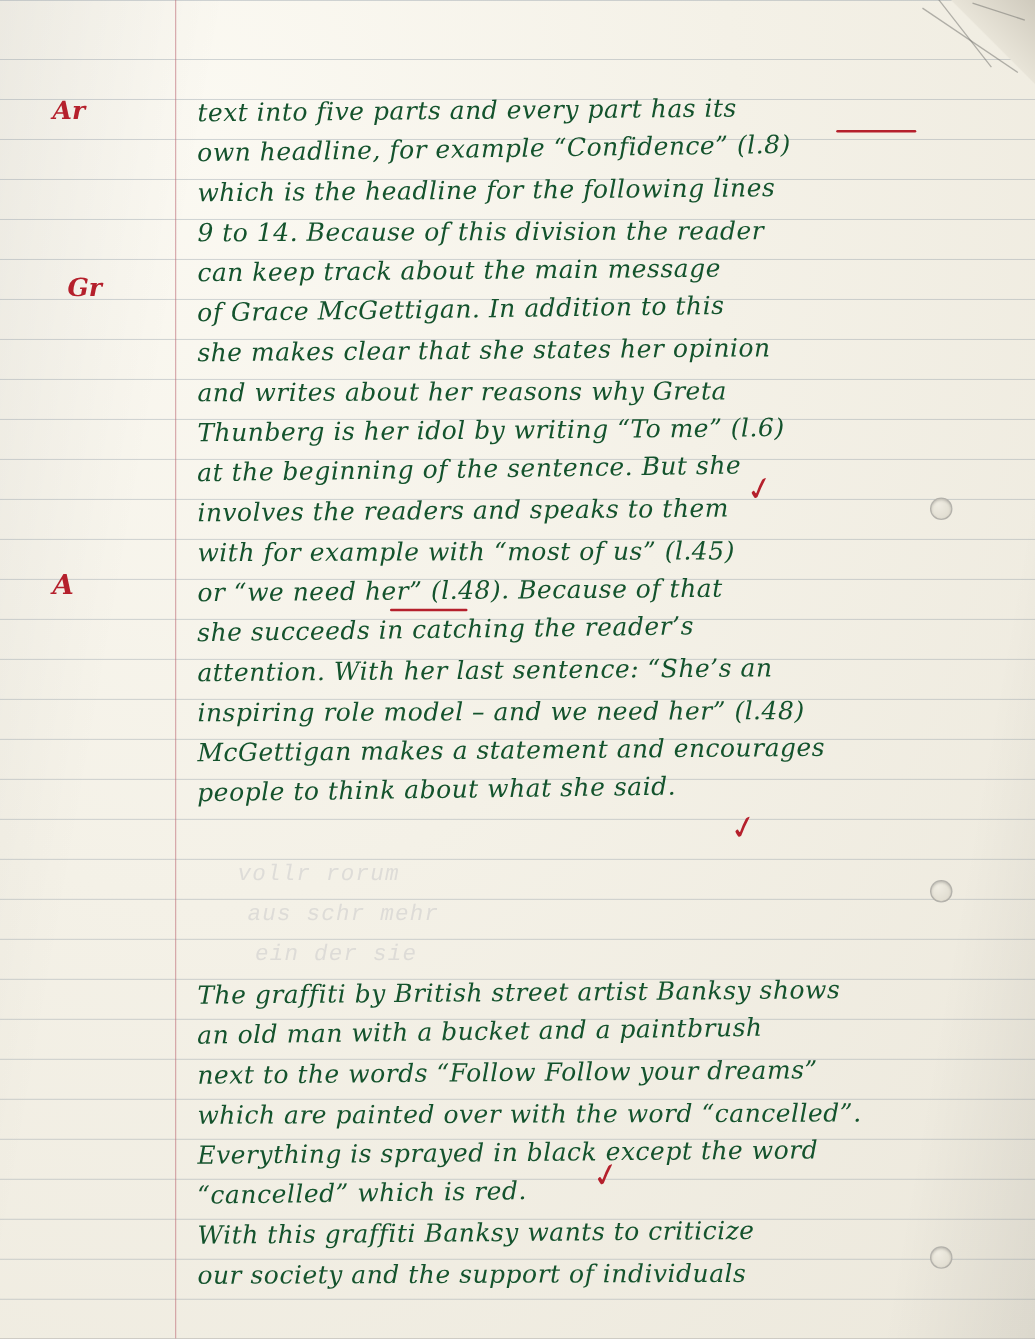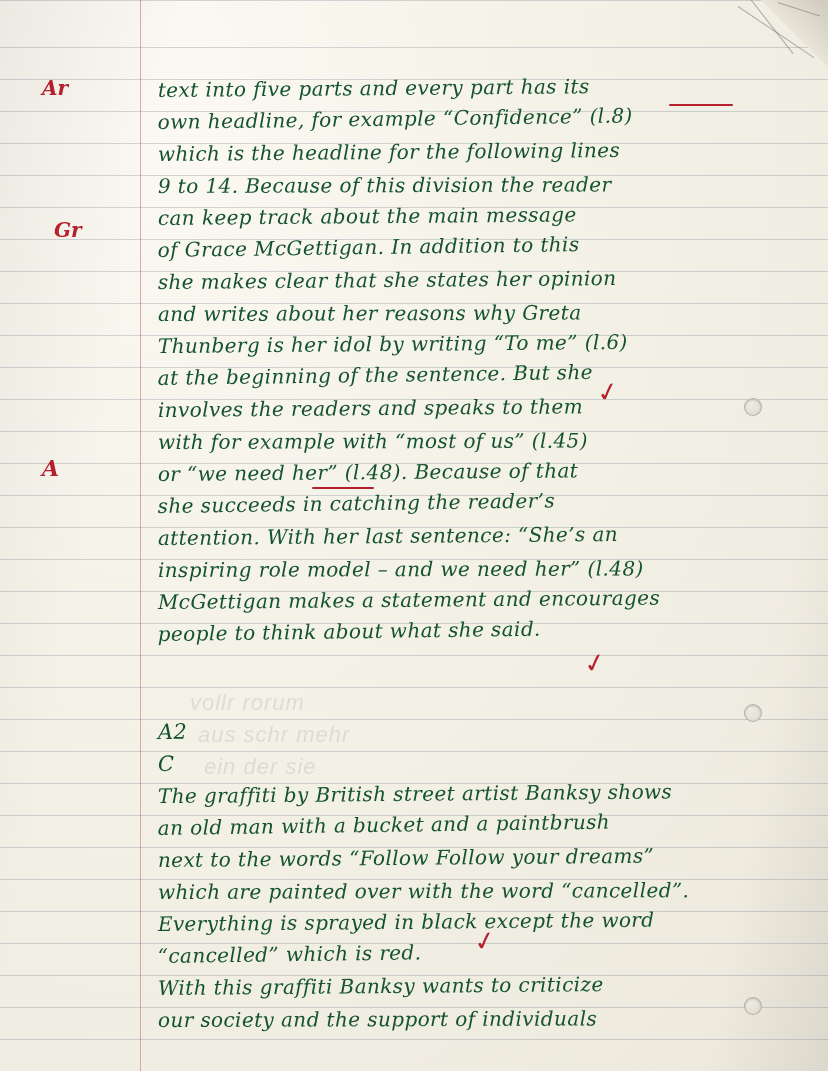--- a/index.html
+++ b/index.html
@@ -135,23 +135,23 @@
     transform: rotate(-12deg);
   }
   .chk1 { left: 597px; top: 377px; }
   .chk2 { left: 584px; top: 648px; }
   .chk3 { left: 474px; top: 926px; }
 
   
   .smudge {
     position: absolute;
     color: rgba(120,130,150,0.18);
-    font-family: Liberation Sans, sans-serif;
+    font-family: Liberation Mono, monospace;
     font-style: italic;
-    font-size: 22px;
+    font-size: 18px;
     letter-spacing: 1px;
   }
   .sm1 { left: 190px; top: 690px; }
   .sm2 { left: 198px; top: 722px; }
   .sm3 { left: 204px; top: 754px; }
 </style>
 </head>
 <body>
 
 <div class="page">
@@ -198,24 +198,20 @@
     <div class="line">involves the readers and speaks to them</div>
     <div class="line skew3">with for example with “most of us” (l.45)</div>
     <div class="line">or “we need her” (l.48). Because of that</div>
     <div class="line skew2">she succeeds in catching the reader’s</div>
     <div class="line">attention. With her last sentence: “She’s an</div>
     <div class="line skew3">inspiring role model – and we need her” (l.48)</div>
     <div class="line">McGettigan makes a statement and encourages</div>
     <div class="line skew2">people to think about what she said.</div>
   </div>
 
-  <div class="hand" style="top: 716px;">
-    <div class="line heading">A2</div>
-    <div class="line heading">C</div>
-  </div>
 
   <div class="hand" style="top: 780px;">
     <div class="line">The graffiti by British street artist Banksy shows</div>
     <div class="line skew2">an old man with a bucket and a paintbrush</div>
     <div class="line">next to the words “Follow Follow your dreams”</div>
     <div class="line skew3">which are painted over with the word “cancelled”.</div>
     <div class="line">Everything is sprayed in black except the word</div>
     <div class="line skew2">“cancelled” which is red.</div>
     <div class="line">With this graffiti Banksy wants to criticize</div>
     <div class="line skew3">our society and the support of individuals</div>

